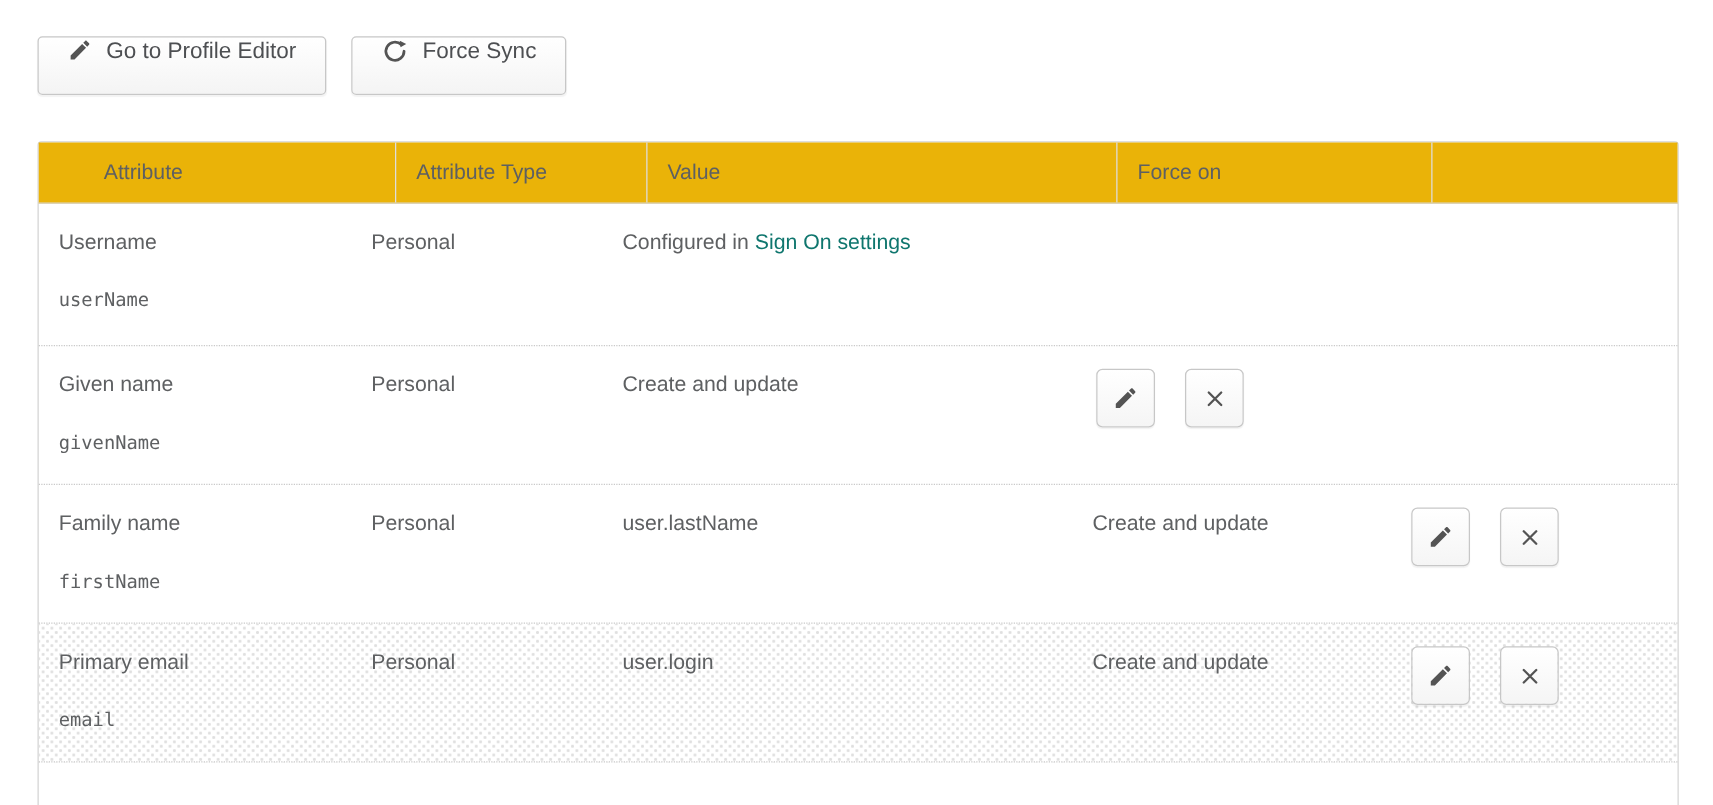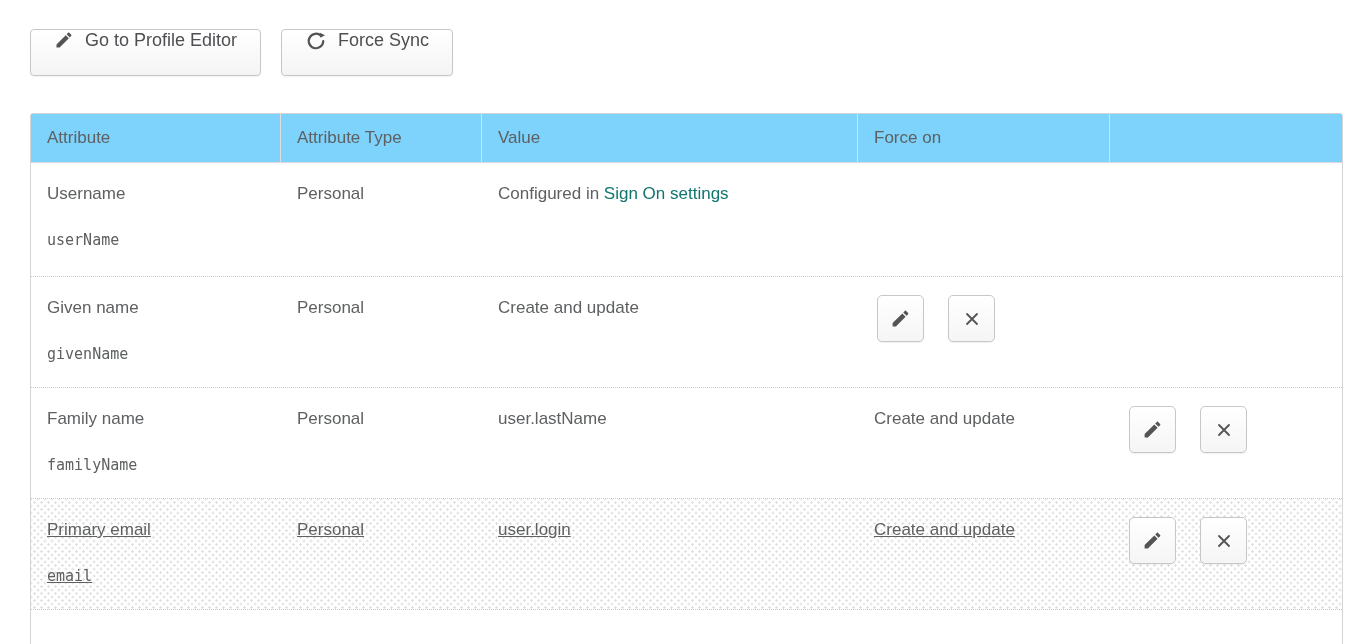--- a/index.html
+++ b/index.html
@@ -43,23 +43,24 @@
     height: 640px; 
     border: 1px solid #d4d4d4;
     border-radius: 3px;
     background: #ffffff;
   }
   .grid-row {
     display: grid;
     grid-template-columns: 250px 201px 376px 252px 1fr;
   }
   .thead {
-    background: #7dd3fc;
+    background: #eab308;
     height: 49px;
     border-bottom: 1px solid #d8d8d8;
+    padding-left: 36px;
   }
   .th {
     font-size: 17px;
     color: #5e6062;
     line-height: 48px;
     padding: 0 16px;
     border-right: 1px solid #dedede;
     overflow: hidden;
     white-space: nowrap;
   }
@@ -69,21 +70,20 @@
     height: 111px;
     border-bottom: 1px dotted #c9c9c9;
   }
   .row-first { height: 114px; }
   .row.dotted {
     background-image:
       radial-gradient(circle, #e0e0e0 1.05px, rgba(255,255,255,0) 1.2px),
       radial-gradient(circle, #e0e0e0 1.05px, rgba(255,255,255,0) 1.2px);
     background-size: 7px 7px;
     background-position: 0 0, 3.5px 3.5px;
-    text-decoration: underline;
   }
   .cell {
     padding: 21px 16px 0 16px;
     font-size: 17px;
     color: #5e6062;
     overflow: hidden;
   }
   .attr-label { font-size: 17px; color: #5e6062; }
   .attr-name {
     margin-top: 27px;
@@ -181,21 +181,21 @@
             <path d="M6 6 L18 18 M18 6 L6 18" stroke="#545454" stroke-width="2.2" stroke-linecap="round"></path>
           </svg>
         </span>
       </button>
     </div>
   </div>
 
   <div class="grid-row row">
     <div class="cell">
       <div class="attr-label">Family name</div>
-      <div class="attr-name">familyName</div>
+      <div class="attr-name">firstName</div>
     </div>
     <div class="cell">Personal</div>
     <div class="cell">user.lastName</div>
     <div class="cell">Create and update</div>
     <div class="actions-cell">
       <button class="icon-btn">
         <span>
           <svg width="21" height="21" viewBox="0 0 24 24" fill="#545454">
             <path d="M3 17.25V21h3.75L17.81 9.94l-3.75-3.75L3 17.25zM20.71 7.04c.39-.39.39-1.02 0-1.41l-2.34-2.34c-.39-.39-1.02-.39-1.41 0l-1.83 1.83 3.75 3.75 1.83-1.83z"></path>
           </svg>

